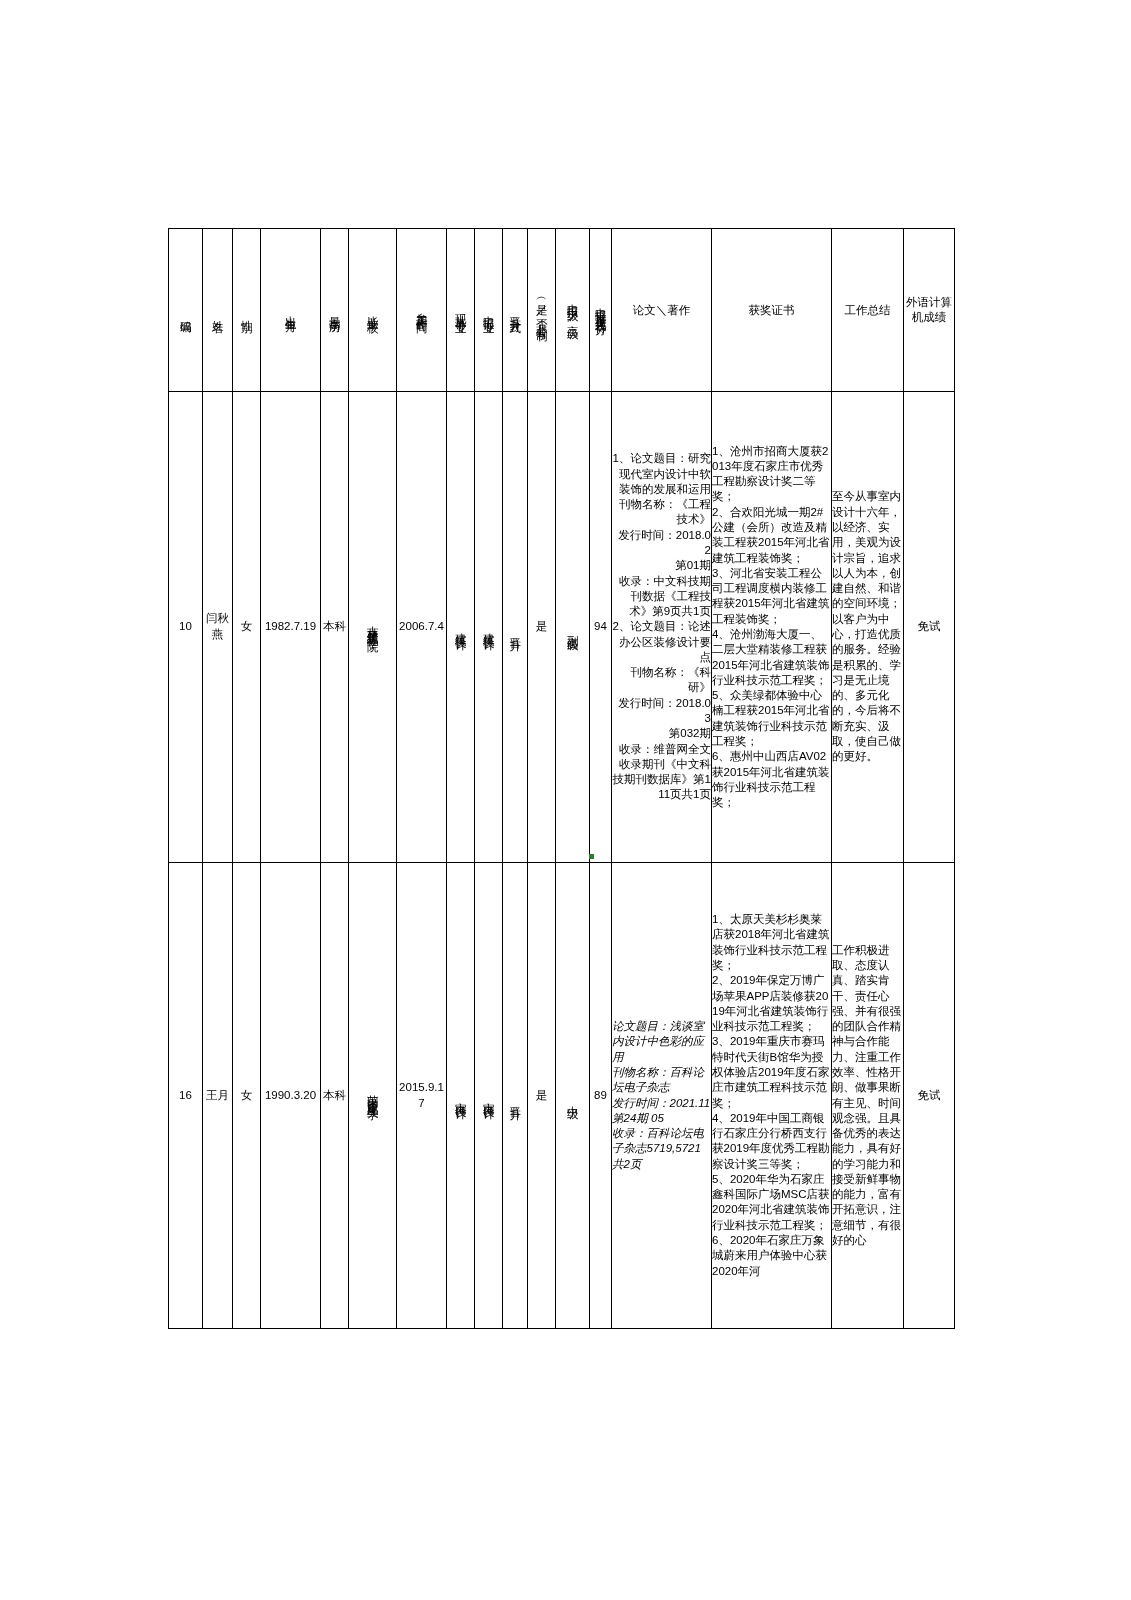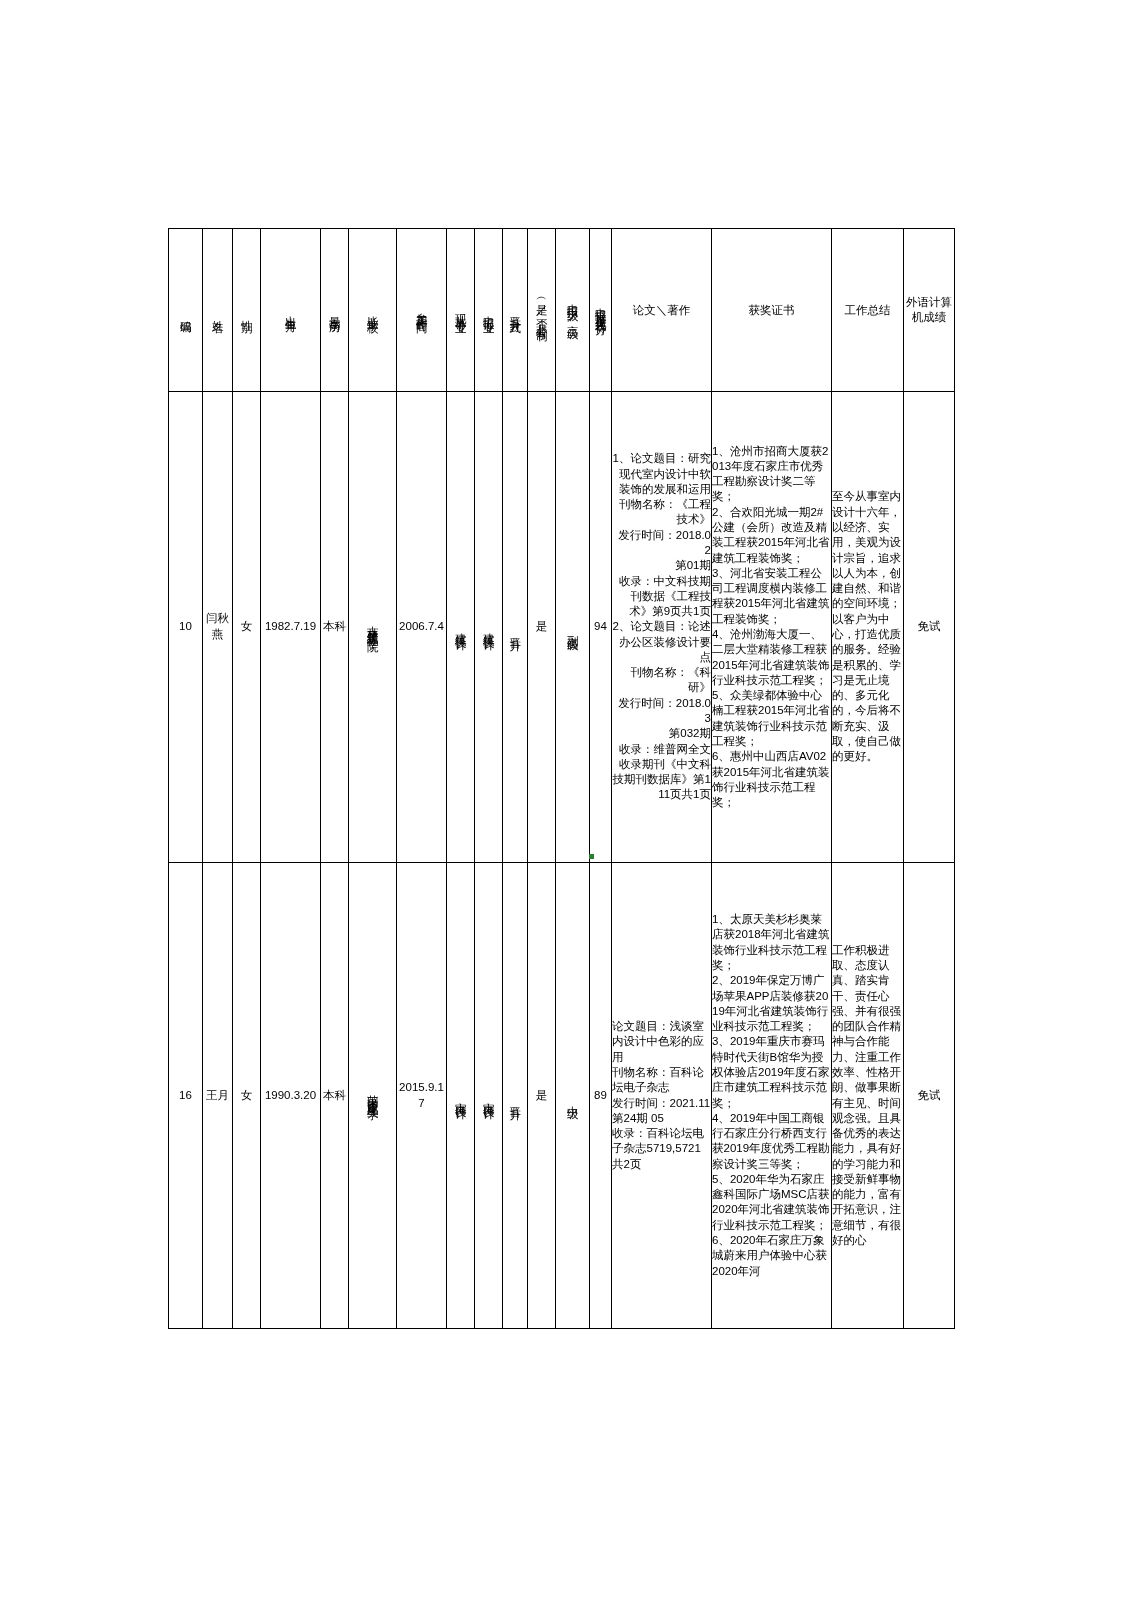--- a/index.html
+++ b/index.html
@@ -185,21 +185,21 @@
           <td class="cell-center">1990.3.20</td>
           <td class="cell-center">本科</td>
           <td class="cell-v"><span class="vtext">英国诺森比亚大学</span></td>
           <td class="cell-center narrow">2015.9.17</td>
           <td class="cell-v"><span class="vtext">室内设计</span></td>
           <td class="cell-v"><span class="vtext">室内设计</span></td>
           <td class="cell-v"><span class="vtext">晋升</span></td>
           <td class="cell-center">是</td>
           <td class="cell-v"><span class="vtext">中级</span></td>
           <td class="cell-center">89</td>
-          <td class="cell-text mid" style="white-space: pre-wrap;">论文题目：浅谈室内设计中色彩的应用
+          <td class="cell-text mid" style="white-space: pre-wrap; font-style: italic;">论文题目：浅谈室内设计中色彩的应用
 刊物名称：百科论坛电子杂志
 发行时间：2021.11
 第24期 05
 收录：百科论坛电子杂志5719,5721共2页</td>
           <td class="cell-text" style="white-space: pre-wrap; margin-left: 42px;">1、太原天美杉杉奥莱店获2018年河北省建筑装饰行业科技示范工程奖；
 2、2019年保定万博广场苹果APP店装修获2019年河北省建筑装饰行业科技示范工程奖；
 3、2019年重庆市赛玛特时代天街B馆华为授权体验店2019年度石家庄市建筑工程科技示范奖；
 4、2019年中国工商银行石家庄分行桥西支行获2019年度优秀工程勘察设计奖三等奖；
 5、2020年华为石家庄鑫科国际广场MSC店获2020年河北省建筑装饰行业科技示范工程奖；
 6、2020年石家庄万象城蔚来用户体验中心获2020年河</td>

